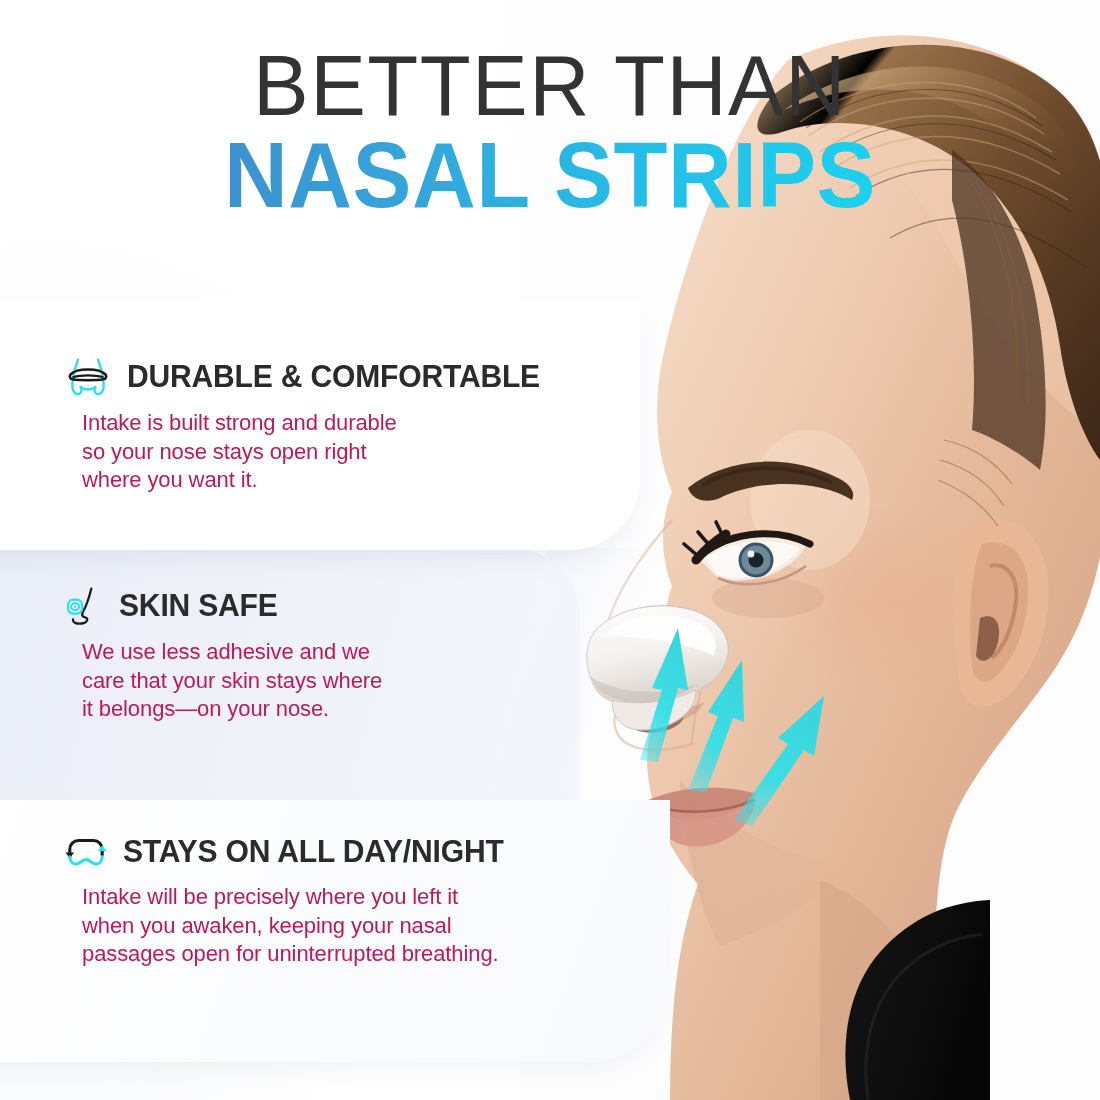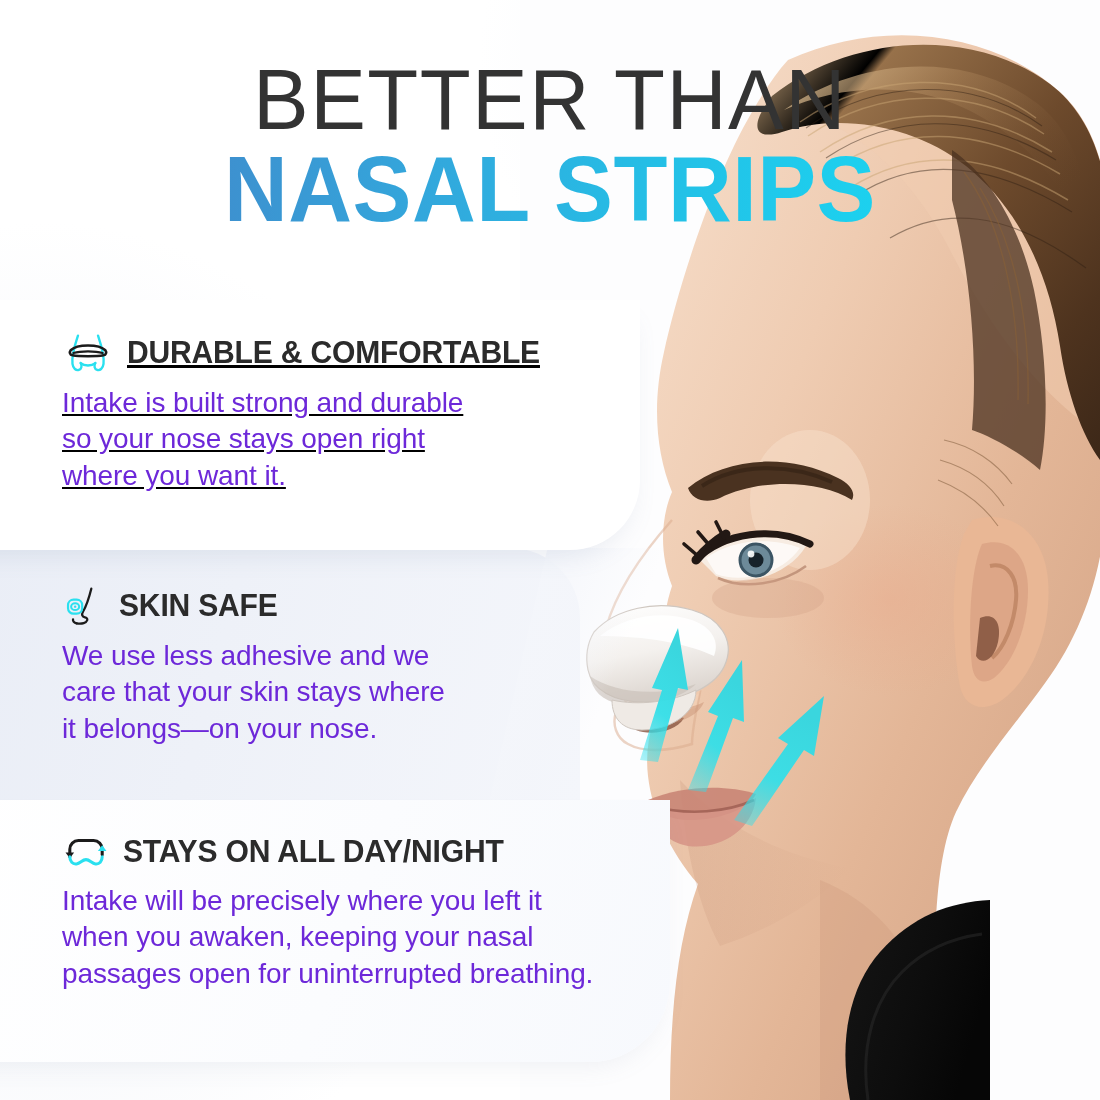--- a/index.html
+++ b/index.html
@@ -71,21 +71,21 @@
     left: -60px; top: 800px;
     width: 730px; height: 262px;
     background: linear-gradient(110deg, #ffffff 0%, #fbfcfe 55%, #f7f9fd 100%);
     border-radius: 0 0 80px 0;
     box-shadow: 0 12px 28px -12px rgba(120,135,165,0.14);
   }
 
   
   .headline {
     position: absolute;
-    left: 0; top: 58px;
+    left: 0; top: 44px;
     width: 1100px;
     text-align: center;
     z-index: 6;
     pointer-events: none;
   }
   .head-line1 {
     display: block;
     font-size: 86px;
     line-height: 0.96;
     font-weight: 400;
@@ -108,21 +108,21 @@
     background-clip: text;
     color: transparent;
     -webkit-text-fill-color: transparent;
   }
 
   
   .feature {
     position: absolute;
     z-index: 5;
   }
-  .f1 { left: 62px; top: 332px; width: 580px; text-decoration: underline; }
+  .f1 { left: 62px; top: 356px; width: 580px; }
   .f2 { left: 62px; top: 585px; width: 470px; }
   .f3 { left: 62px; top: 832px; width: 640px; }
 
   .feat-head {
     display: flex;
     align-items: center;
     gap: 13px;
     margin-bottom: 11px;
   }
   .feat-icon {
@@ -137,26 +137,27 @@
   .feat-title {
     font-size: 31px;
     font-weight: 700;
     letter-spacing: -0.2px;
     color: #2b2b2b;
     white-space: nowrap;
     transform: scaleX(0.97);
     transform-origin: left center;
   }
   .feat-body {
-    font-size: 28px;
+    font-size: 22px;
     line-height: 1.30;
-    color: #6d28d9;
+    color: #be185d;
     font-weight: 400;
     white-space: pre-line;
     letter-spacing: -0.1px;
+    margin-left: 20px;
   }
 </style>
 </head>
 <body>
 
 <div id="ad">
 
   <div class="bg-wash"></div>
 
   <div class="photo">

